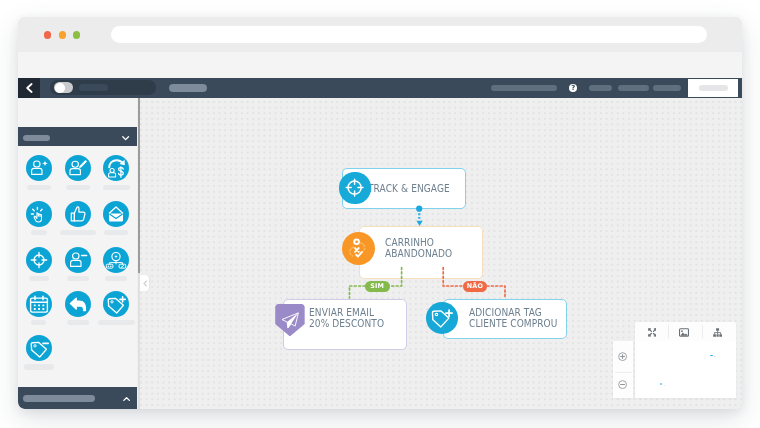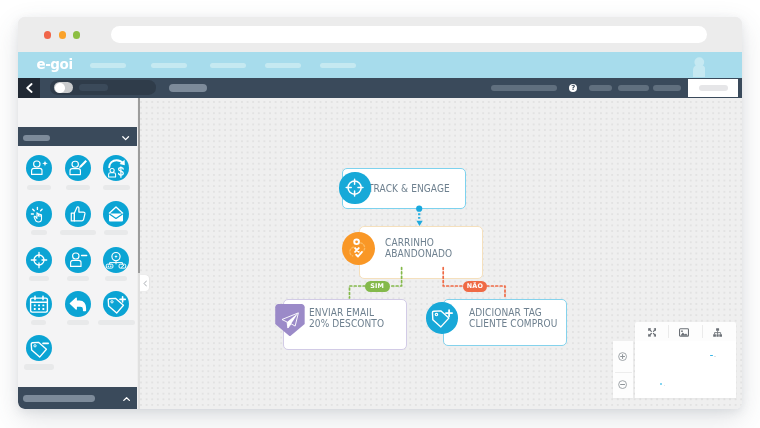--- a/index.html
+++ b/index.html
@@ -104,34 +104,20 @@
 
   <div class="chrome">
     <div class="dot r"></div>
     <div class="dot y"></div>
     <div class="dot g"></div>
     <div class="urlbar"></div>
   </div>
 
   <div class="app">
 
-    <div class="topbar">
-      <div class="logo">e-goi</div>
-      <div class="navpill" style="left:72px;width:36px"></div>
-      <div class="navpill" style="left:133px;width:36px"></div>
-      <div class="navpill" style="left:192px;width:36px"></div>
-      <div class="navpill" style="left:247px;width:36px"></div>
-      <div class="navpill" style="left:302px;width:36px"></div>
-      <div class="avatar">
-        <svg width="12.6" height="22.1" viewBox="0 0 12.6 22.1">
-              <circle cx="6.3" cy="7.1" r="4.9" fill="#c6e9f2"></circle>
-        <path d="M0 22.1 L0 15.5 C0 11.6 2.5 9.8 6.3 9.8 C10.1 9.8 12.6 11.6 12.6 15.5 L12.6 22.1 Z" fill="#c6e9f2"></path>
-            </svg>
-      </div>
-    </div>
 
     <div class="navbar">
       <div class="backbtn">
         <svg width="8" height="10" viewBox="0 0 8 10">
           <path d="M6.6 1 L2.2 5 L6.6 9" stroke="#fff" stroke-width="1.8" fill="none" stroke-linecap="round" stroke-linejoin="round"></path>
         </svg>
       </div>
       <div class="darkpill"></div>
       <div class="toggle"></div>
       <div class="np2"></div>
@@ -347,21 +333,21 @@
               </svg></div>
             <div class="node" style="left: 146px; top: 200.3px; width: 124px; height: 51px; border: 1px solid rgb(210, 203, 230);">
               <div class="txt" style="left:24.8px;top:6.3px;font-size:11.2px">ENVIAR EMAIL</div>
               <div class="txt" style="left:24.8px;top:17.5px;font-size:11.2px">20% DESCONTO</div>
             </div>
             <div style="position: absolute; left: 137.9px; top: 205.8px; width: 29.9px; height: 32.4px;"><svg width="29.9" height="32.4" viewBox="0 0 30 33">
                 <path d="M0 3.3 C0 1.5 1.5 0 3.3 0 L26.7 0 C28.5 0 30 1.5 30 3.3 L30 20.4 L15 33 L0 20.4 Z" fill="#9b8ac8"></path>
                 <path d="M23.6 9.0 L6.9 15.8 L12.1 18.4 L12.9 24.5 L16.2 20.2 L20.3 22.5 Z" fill="none" stroke="#fff" stroke-width="0.95" stroke-linejoin="round"></path>
                 <path d="M23.6 9.0 L12.1 18.4 L12.9 24.5 L16.2 20.2 Z" fill="#fff"></path>
               </svg></div>
-            <div class="node" style="left: 306.4px; top: 200.3px; width: 124px; height: 47px; border: 1px solid rgb(132, 210, 236);">
+            <div class="node" style="left: 306.4px; top: 200.3px; width: 124px; height: 40px; border: 1px solid rgb(132, 210, 236);">
               <div class="txt" style="left:24.8px;top:6.3px;font-size:11.2px">ADICIONAR TAG</div>
               <div class="txt" style="left:24.8px;top:17.5px;font-size:11.2px">CLIENTE COMPROU</div>
             </div>
             <div class="nodecirc" style="left: 289.2px; top: 203.9px; width: 31.6px; height: 31.6px; background: rgb(24, 168, 216);"><svg width="31.6" height="31.6" viewBox="0 0 26 26">
                 <path d="M5.6 14.2 L5.6 8.4 C5.6 7.8 6.1 7.3 6.7 7.3 L12.5 7.3 L18.8 13.6 L11.9 20.5 Z" stroke="#fff" stroke-width="1.15" fill="none" stroke-linejoin="round" transform="rotate(-3 12 13.9)"></path>
                 <circle cx="8.6" cy="10.3" r="1.0" stroke="#fff" stroke-width="0.95" fill="none"></circle>
                 <path d="M19.0 6.6 L19.0 11.7 M16.4 9.15 L21.5 9.15" stroke="#fff" stroke-width="1.45" stroke-linecap="round"></path>
               </svg></div>
           </div>
 

